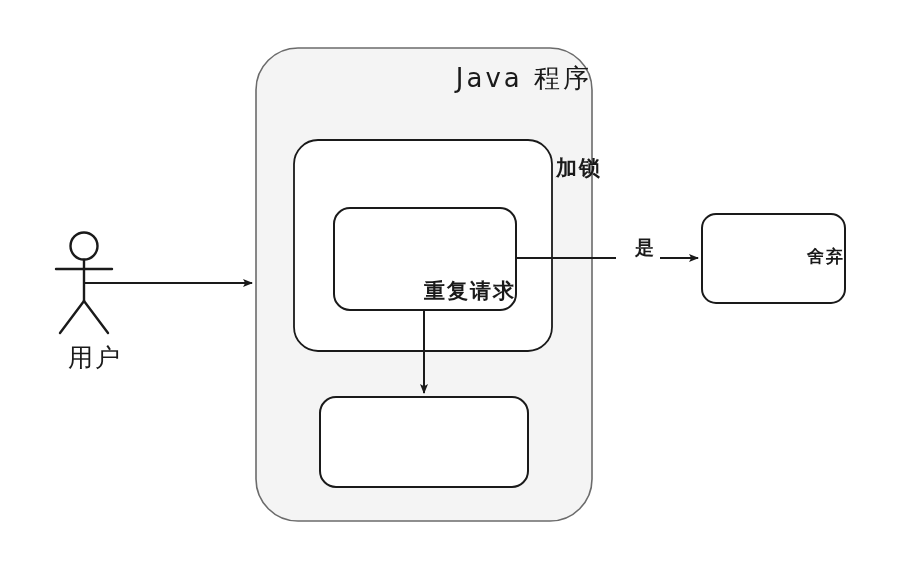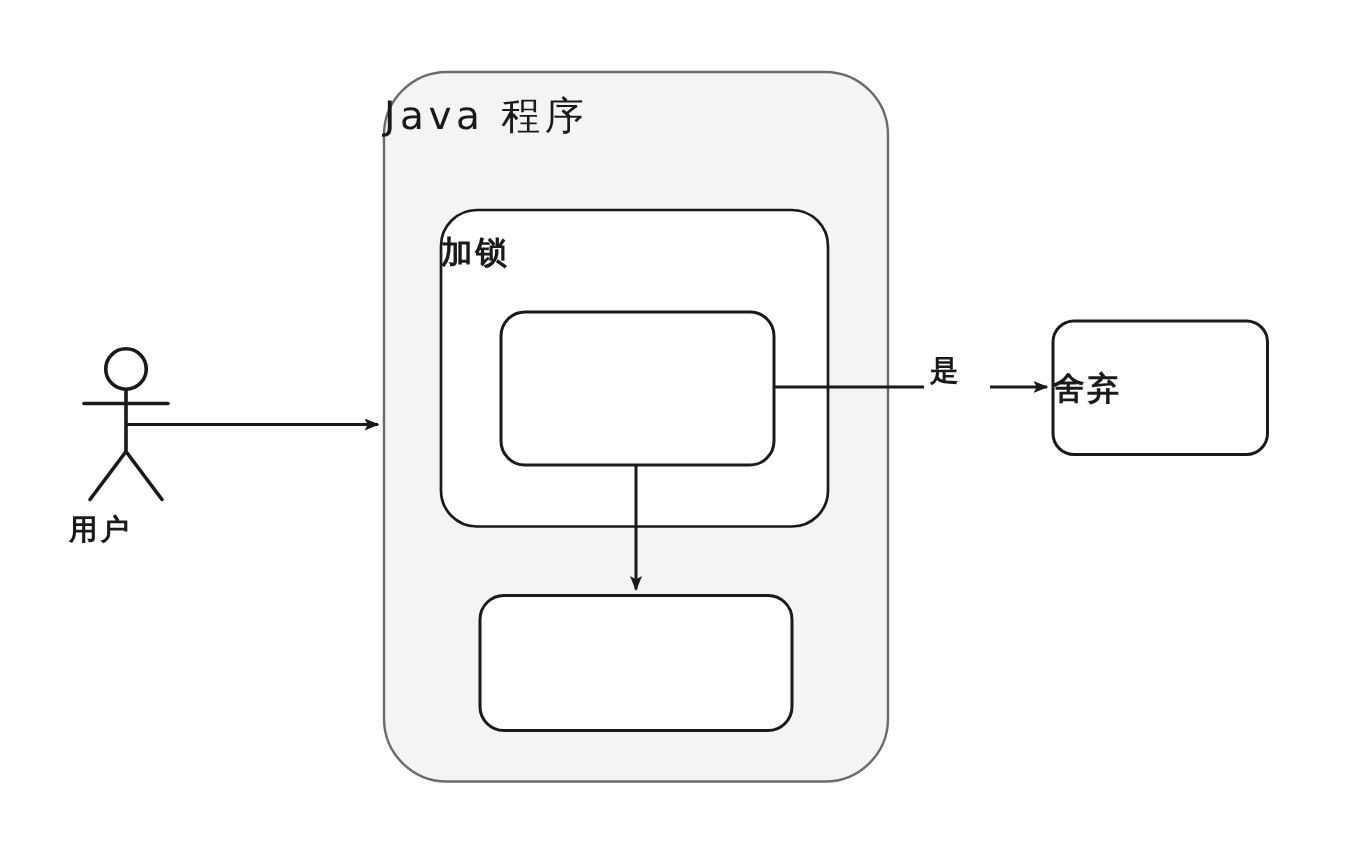--- a/index.html
+++ b/index.html
@@ -23,21 +23,21 @@
   }
   .diagram-svg {
     position: absolute;
     left: 0;
     top: 0;
     width: 897px;
     height: 575px;
   }
   .node-label {
     position: absolute;
-    text-align: left;
+    text-align: right;
     color: #1a1a1a;
     font-family: "DejaVu Sans", sans-serif;
     white-space: pre;
     line-height: 1.25;
     letter-spacing: 2px;
     pointer-events: none;
   }
   .lbl-container-title {
     left: 256px;
     top: 62px;
@@ -63,36 +63,36 @@
     left: 320px;
     top: 428px;
     width: 208px;
     font-size: 21px;
     font-weight: 600;
   }
   .lbl-discard {
     left: 702px;
     top: 246px;
     width: 143px;
-    font-size: 21px;
+    font-size: 17px;
     font-weight: 600;
   }
   .lbl-yes {
     left: 620px;
     top: 236px;
     width: 36px;
     font-size: 19px;
     font-weight: 600;
   }
   .lbl-user {
     left: 46px;
     top: 342px;
     width: 76px;
-    font-size: 19px;
-    font-weight: 700;
+    font-size: 25px;
+    font-weight: 400;
   }
 </style>
 </head>
 <body>
 
 <div id="canvas">
 
   <svg class="diagram-svg" viewBox="0 0 897 575" xmlns="http://www.w3.org/2000/svg">
 
     <defs>
@@ -142,20 +142,21 @@
       <line x1="424" y1="310" x2="424" y2="393" stroke="#1a1a1a" stroke-width="2" marker-end="url(#arrowhead)"></line>
     </g>
 
   </svg>
 
   <div class="node-label lbl-container-title">Java 程序</div>
 
   <div class="node-label lbl-lock">加锁</div>
 
   <div class="node-label lbl-dup">
+    <div>重复请求</div>
   </div>
 
   <div class="node-label lbl-discard">舍弃</div>
 
 
   <div class="node-label lbl-yes">是</div>
 
   <div class="node-label lbl-user">用户</div>
 
 </div>

